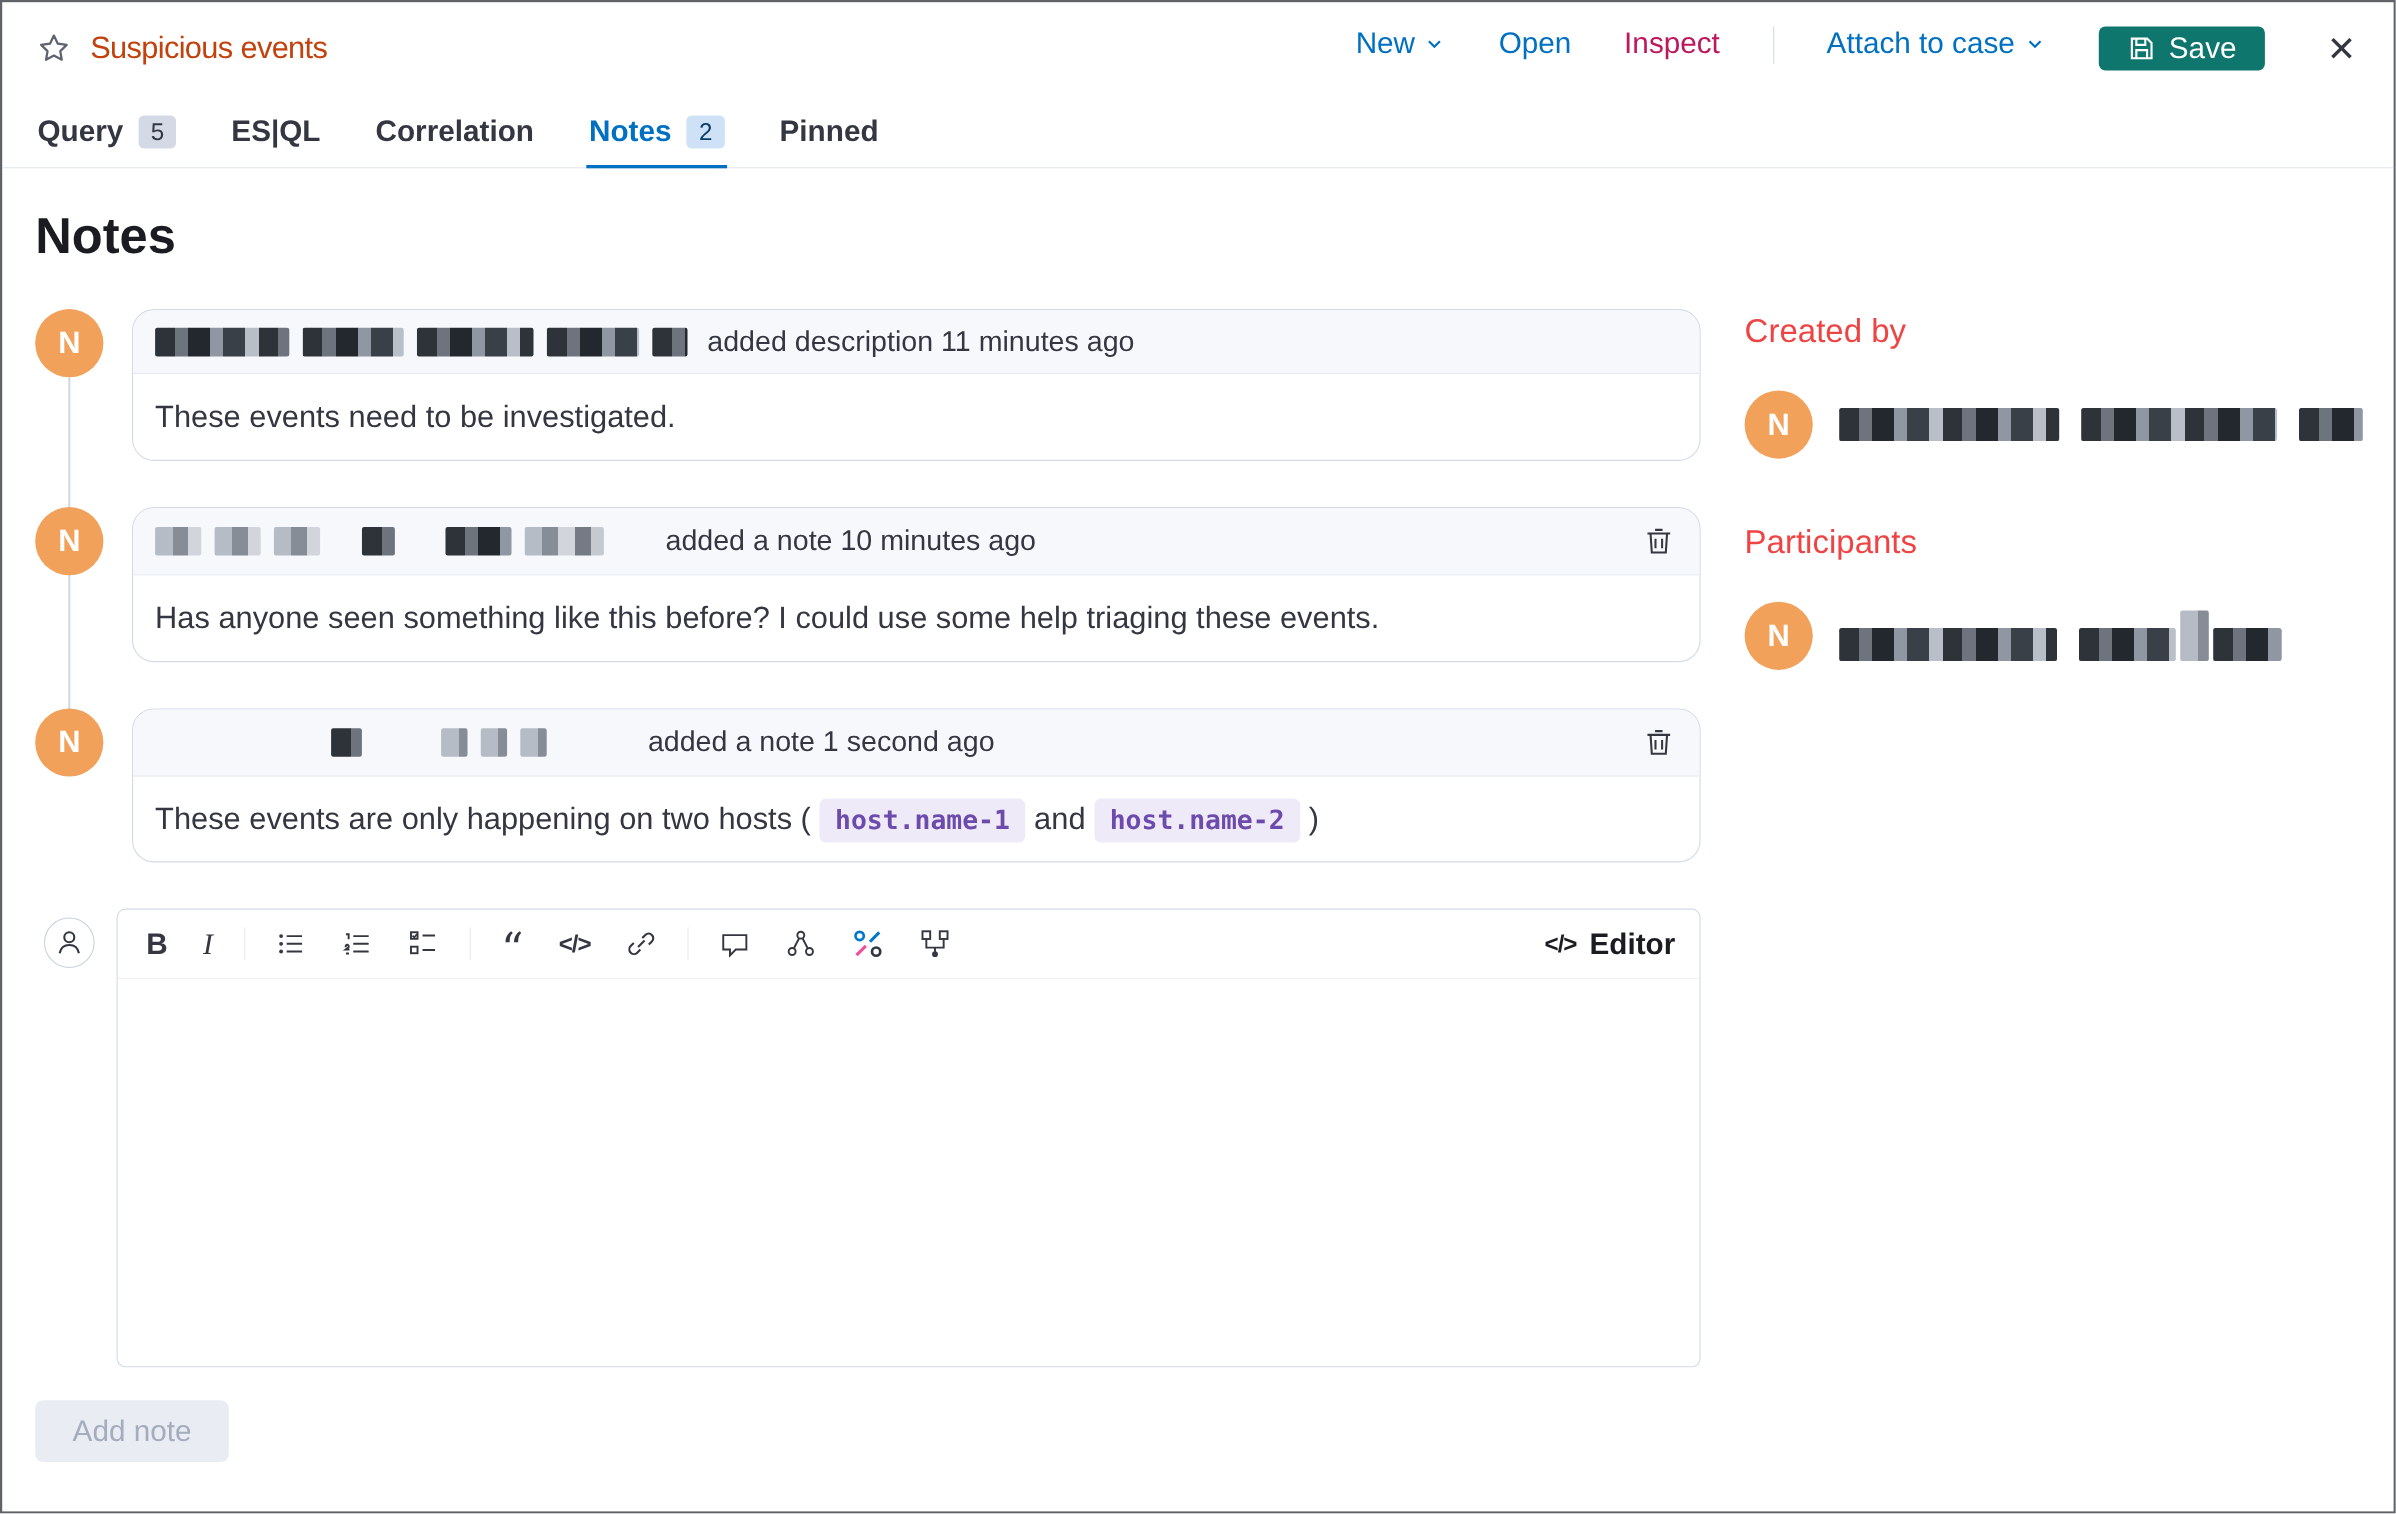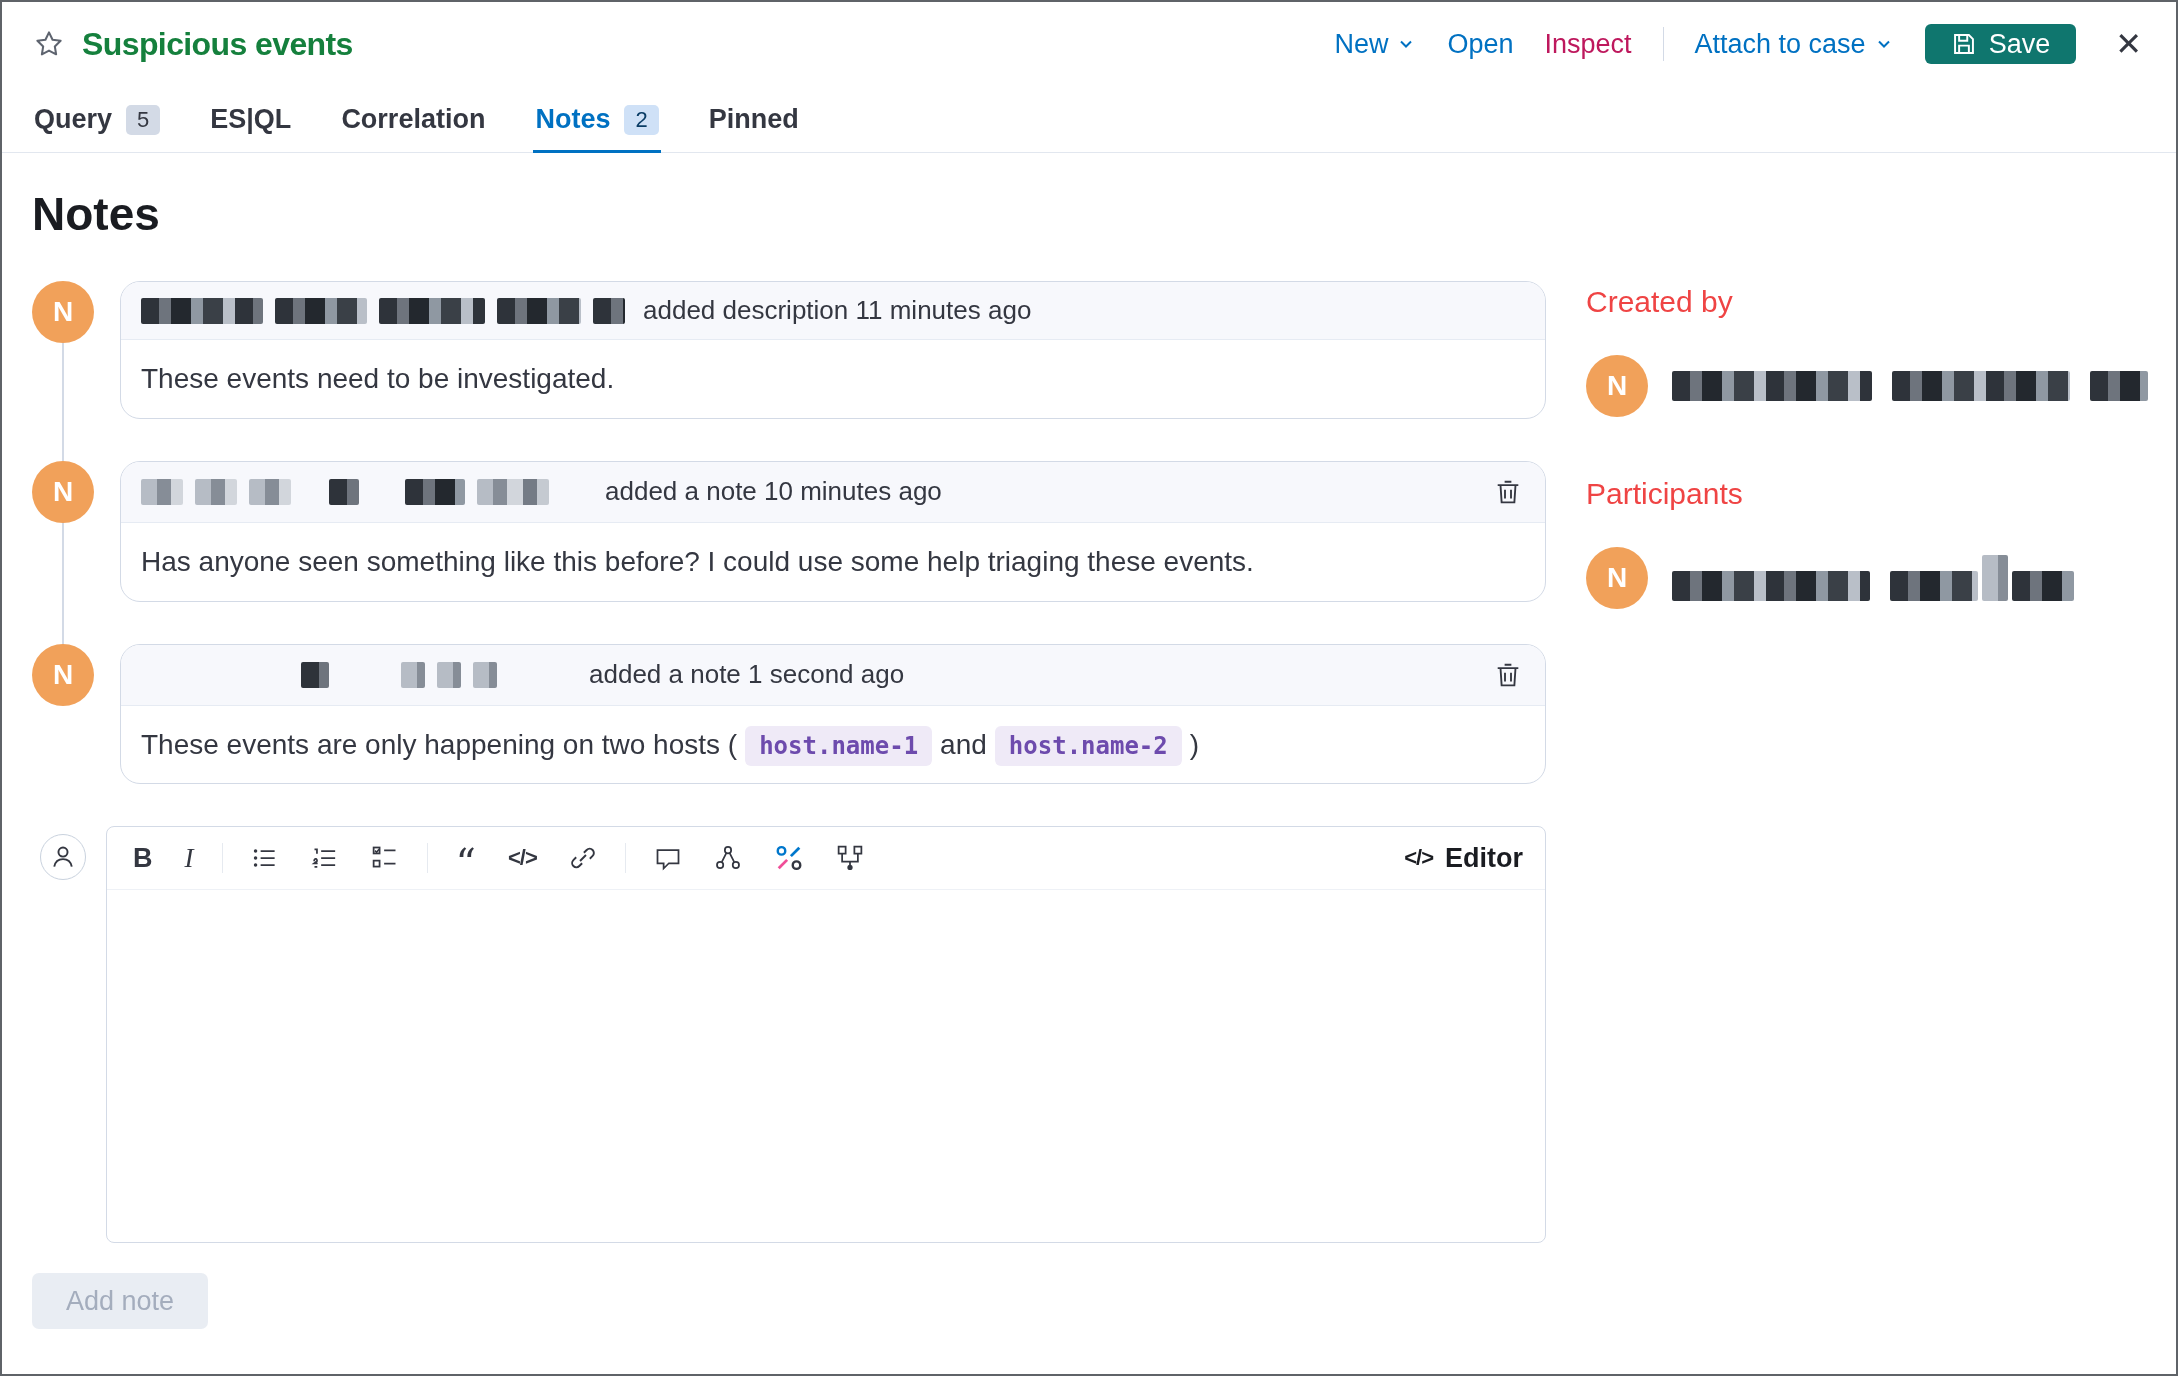--- a/index.html
+++ b/index.html
@@ -7,22 +7,22 @@
   body {
     width:2178px; height:1376px;
     font-family:"Liberation Sans","DejaVu Sans",sans-serif;
     color:#343741; background:#fff; overflow:hidden;
   }
   .frame { position:relative; width:100%; height:100%; border:2px solid #5f6368; background:#fff; overflow:hidden; }
 
   
   .topbar { display:flex; align-items:center; height:84px; padding:0 30px 0 28px; }
   .icon-btn { background:none; border:none; padding:4px; cursor:pointer; display:flex; align-items:center; font-family:inherit; }
-  .title { font-size:32px; font-weight:700; color:#15803d; margin:0 0 0 14px; letter-spacing:-0.6px; white-space:nowrap; }
-  .top-actions { margin-left:auto; display:flex; align-items:center; gap:31px; }
+  .title { font-size:28px; font-weight:400; color:#c2410c; margin:0 0 0 14px; letter-spacing:-0.6px; white-space:nowrap; }
+  .top-actions { margin-left:auto; display:flex; align-items:flex-start; gap:48px; }
   .lnk { background:none; border:none; padding:0; font-family:inherit; font-size:27px; font-weight:500; color:#0071c2; display:flex; align-items:center; gap:8px; cursor:pointer; white-space:nowrap; }
   .lnk.disabled { color:#be185d; cursor:default; }
   .vdiv { width:1px; height:34px; background:#d3dae6; }
   .save-btn { display:flex; align-items:center; gap:12px; background:#0f766e; color:#fff; border:none; border-radius:6px; height:40px; padding:0 26px; font-size:27px; font-weight:500; font-family:inherit; cursor:pointer; }
   .close-btn { background:none; border:none; font-size:32px; color:#343741; cursor:pointer; padding:4px; margin-left:4px; font-family:inherit; line-height:1; }
 
   
   .tabs { display:flex; gap:46px; padding:0 30px; border-bottom:1px solid #e2e7ef; }
   .tab { display:flex; align-items:center; gap:14px; padding:18px 2px 15px; font-size:27px; font-weight:700; color:#343741; cursor:pointer; border-bottom:3px solid transparent; margin-bottom:-1px; white-space:nowrap; }
   .tab.active { color:#0071c2; border-bottom-color:#0071c2; }

